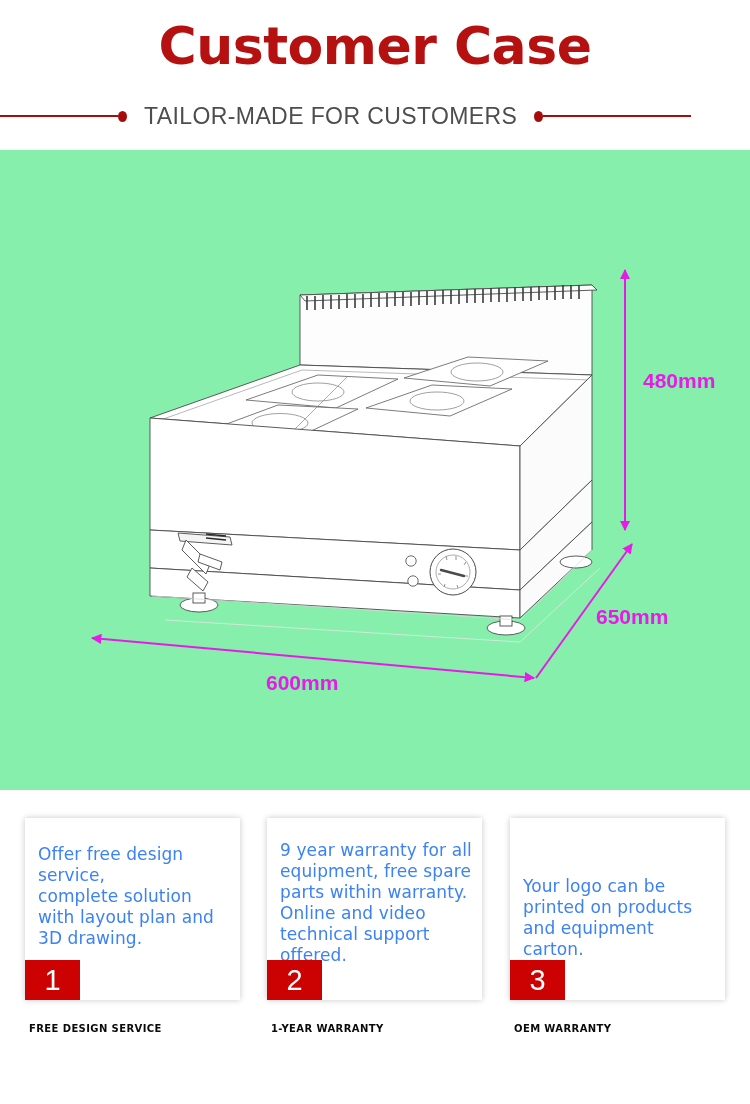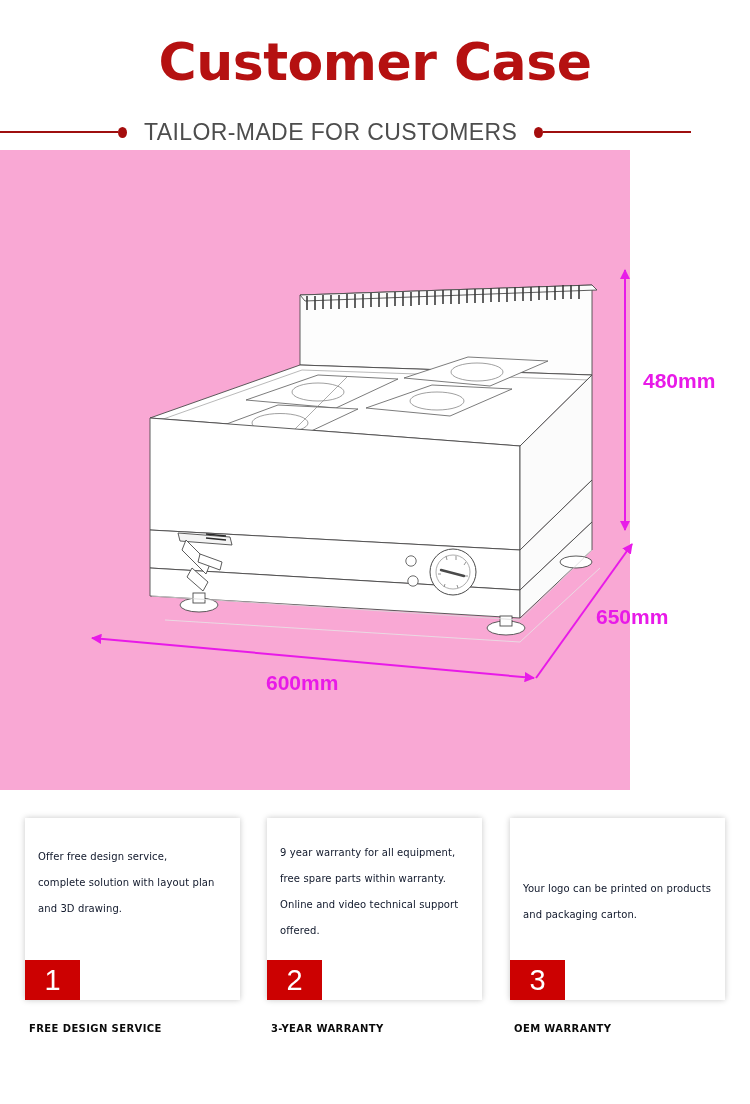--- a/index.html
+++ b/index.html
@@ -15,21 +15,21 @@
   .page {
     position: relative;
     width: 750px;
     height: 1104px;
     background: #ffffff;
   }
 
   
   .header {
     position: absolute;
-    top: 16px; left: 0;
+    top: 0; left: 0;
     width: 632px;
     height: 150px;
     padding-left: 29px;
   }
 
   .main-title {
     position: absolute;
     top: 14px;
     left: 0;
     width: 750px;
@@ -79,23 +79,23 @@
     padding: 0 17px;
     white-space: nowrap;
     line-height: 26px;
   }
 
   
   .product-area {
     position: absolute;
     top: 150px;
     left: 0;
-    width: 630px;
+    width: 750px;
     height: 640px;
-    background: #f9a8d4;
+    background: #86efac;
     text-decoration: underline;
   }
 
   .product-svg {
     position: absolute;
     top: 0; left: 0;
     width: 750px;
     height: 640px;
   }
 
@@ -125,23 +125,23 @@
     background: #ffffff;
     box-shadow: 0 0 6px rgba(0,0,0,0.22);
   }
 
   .card-text {
     position: absolute;
     top: 26px;
     left: 13px;
     right: 9px;
     font-family: "DejaVu Sans", sans-serif;
-    font-size: 10px;
-    line-height: 26px;
-    color: #0f172a;
+    font-size: 17px;
+    line-height: 21px;
+    color: #3b82f6;
     white-space: pre-line;
     letter-spacing: 0.1px;
   }
   .card-wrap.c2 .card-text { top: 22px; }
   .card-wrap.c3 .card-text { top: 58px; }
 
   .card-badge {
     position: absolute;
     left: 0;
     bottom: 0;
@@ -335,25 +335,25 @@
         <div class="card-badge">1</div>
       </div>
       <div class="card-title">FREE DESIGN SERVICE</div>
     </div>
 
     <div class="card-wrap c2">
       <div class="card-box">
         <div class="card-text">9 year warranty for all equipment, free spare parts within warranty. Online and video technical support offered.</div>
         <div class="card-badge">2</div>
       </div>
-      <div class="card-title">3-YEAR WARRANTY</div>
+      <div class="card-title">1-YEAR WARRANTY</div>
     </div>
 
     <div class="card-wrap c3">
       <div class="card-box">
-        <div class="card-text">Your logo can be printed on products and packaging carton.</div>
+        <div class="card-text">Your logo can be printed on products and equipment carton.</div>
         <div class="card-badge">3</div>
       </div>
       <div class="card-title">OEM WARRANTY</div>
     </div>
 
   </div>
 </div>
 
 </body></html>

